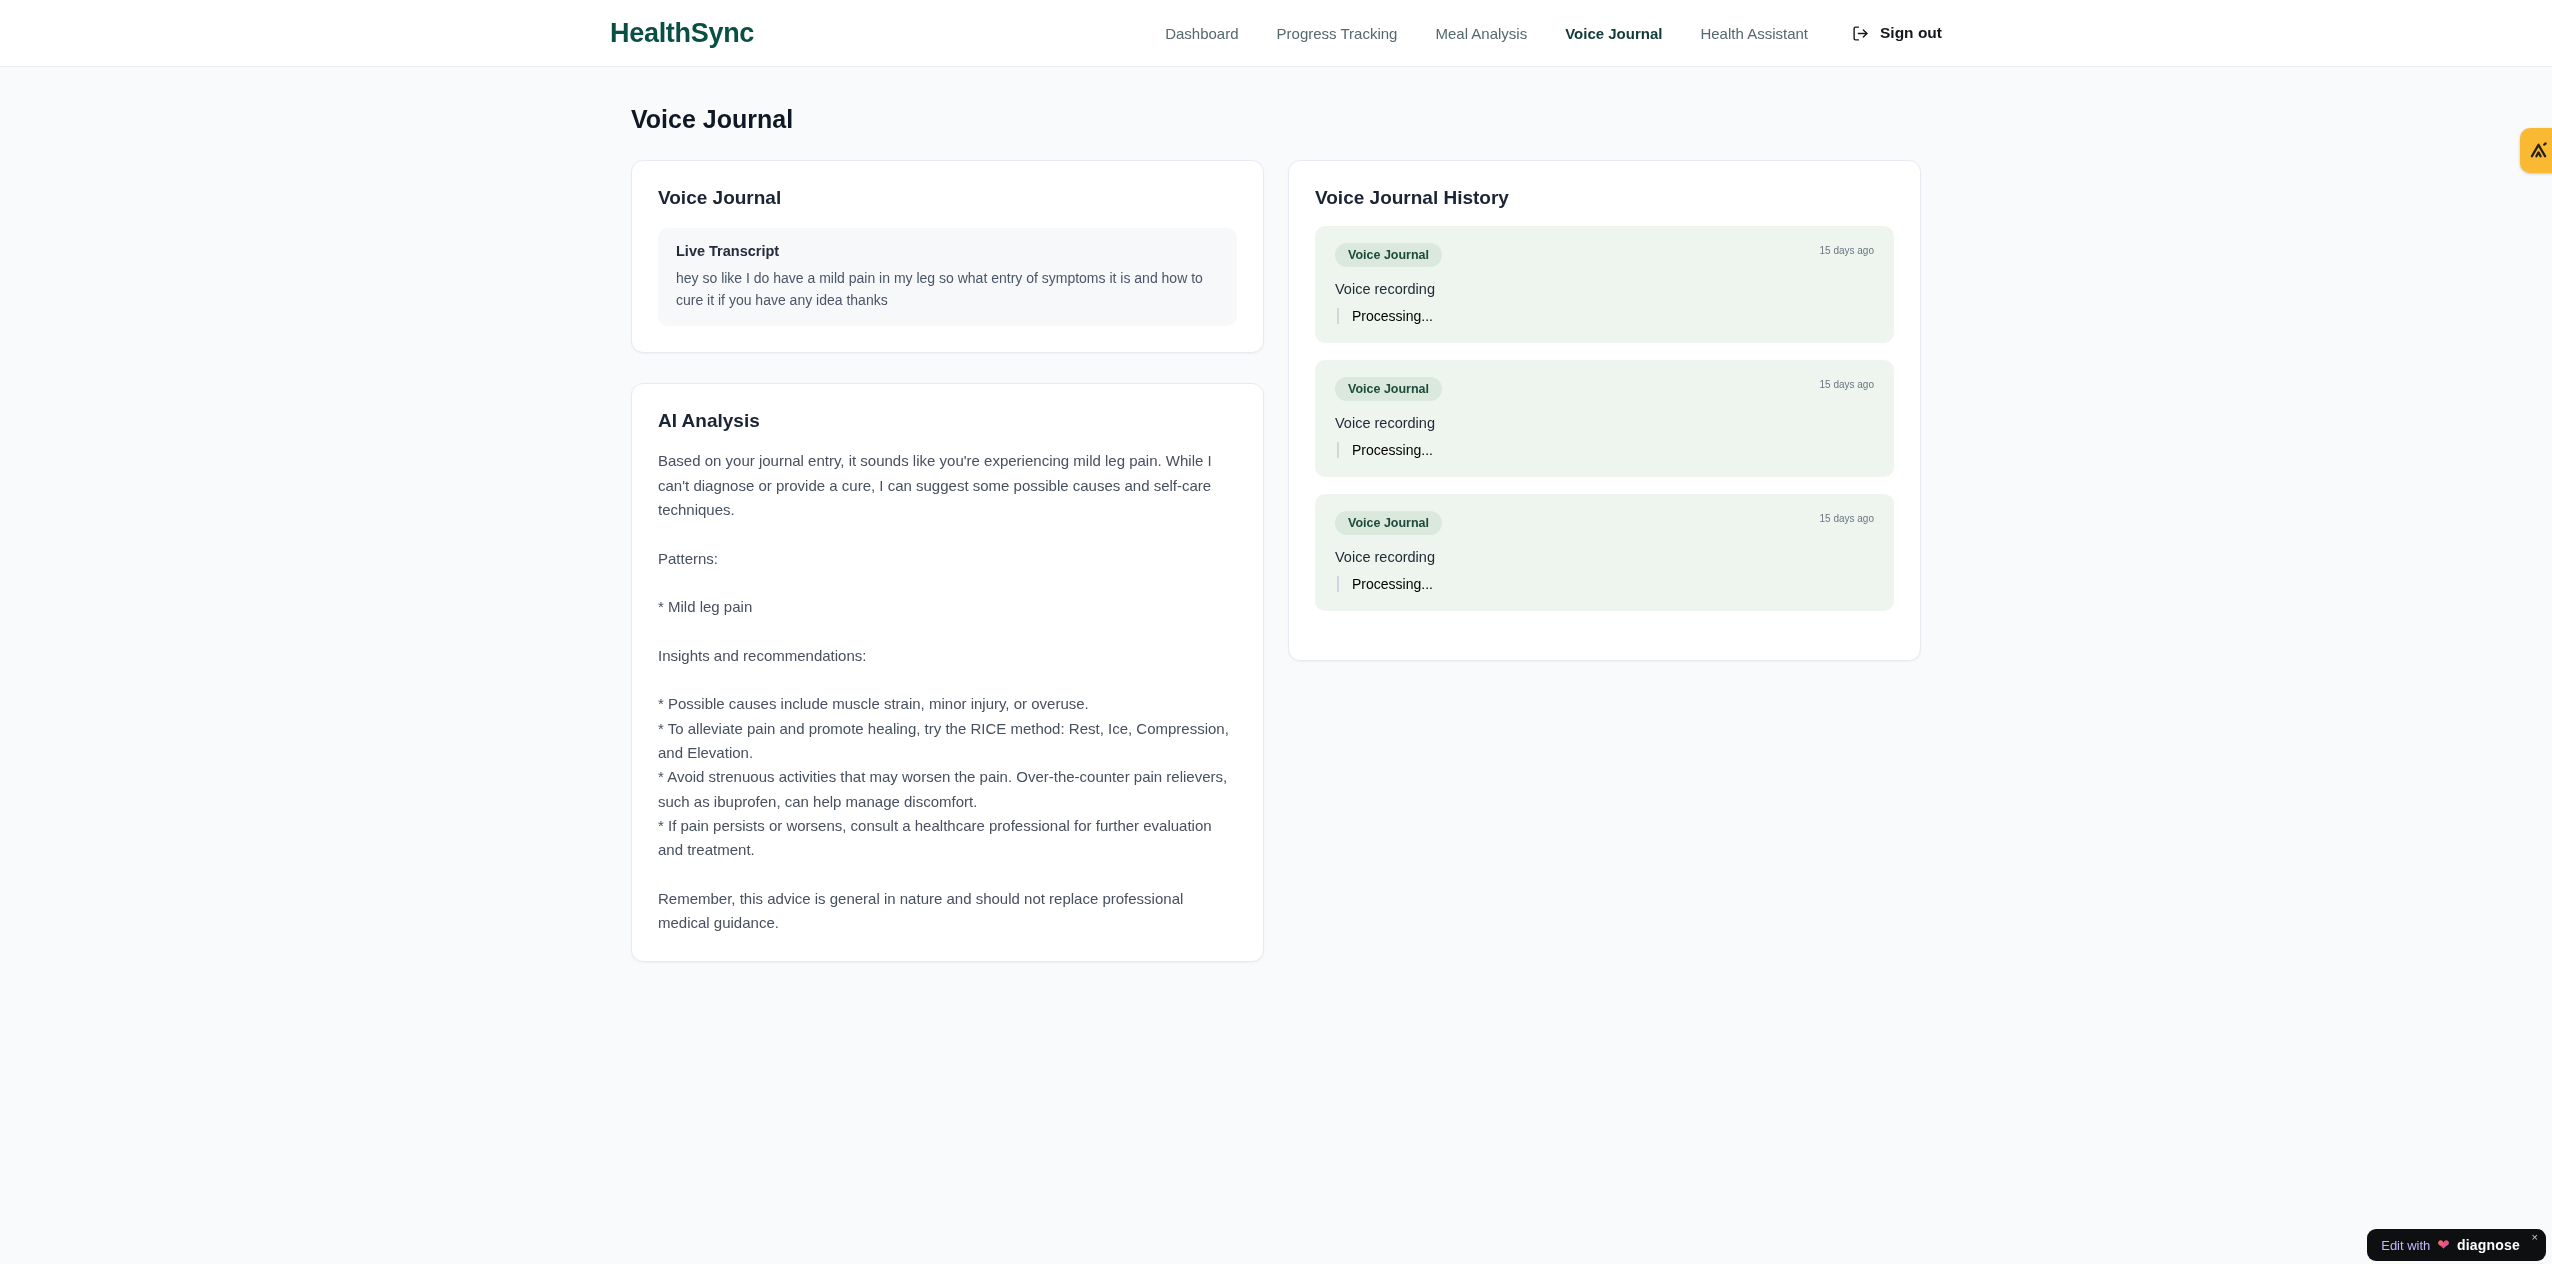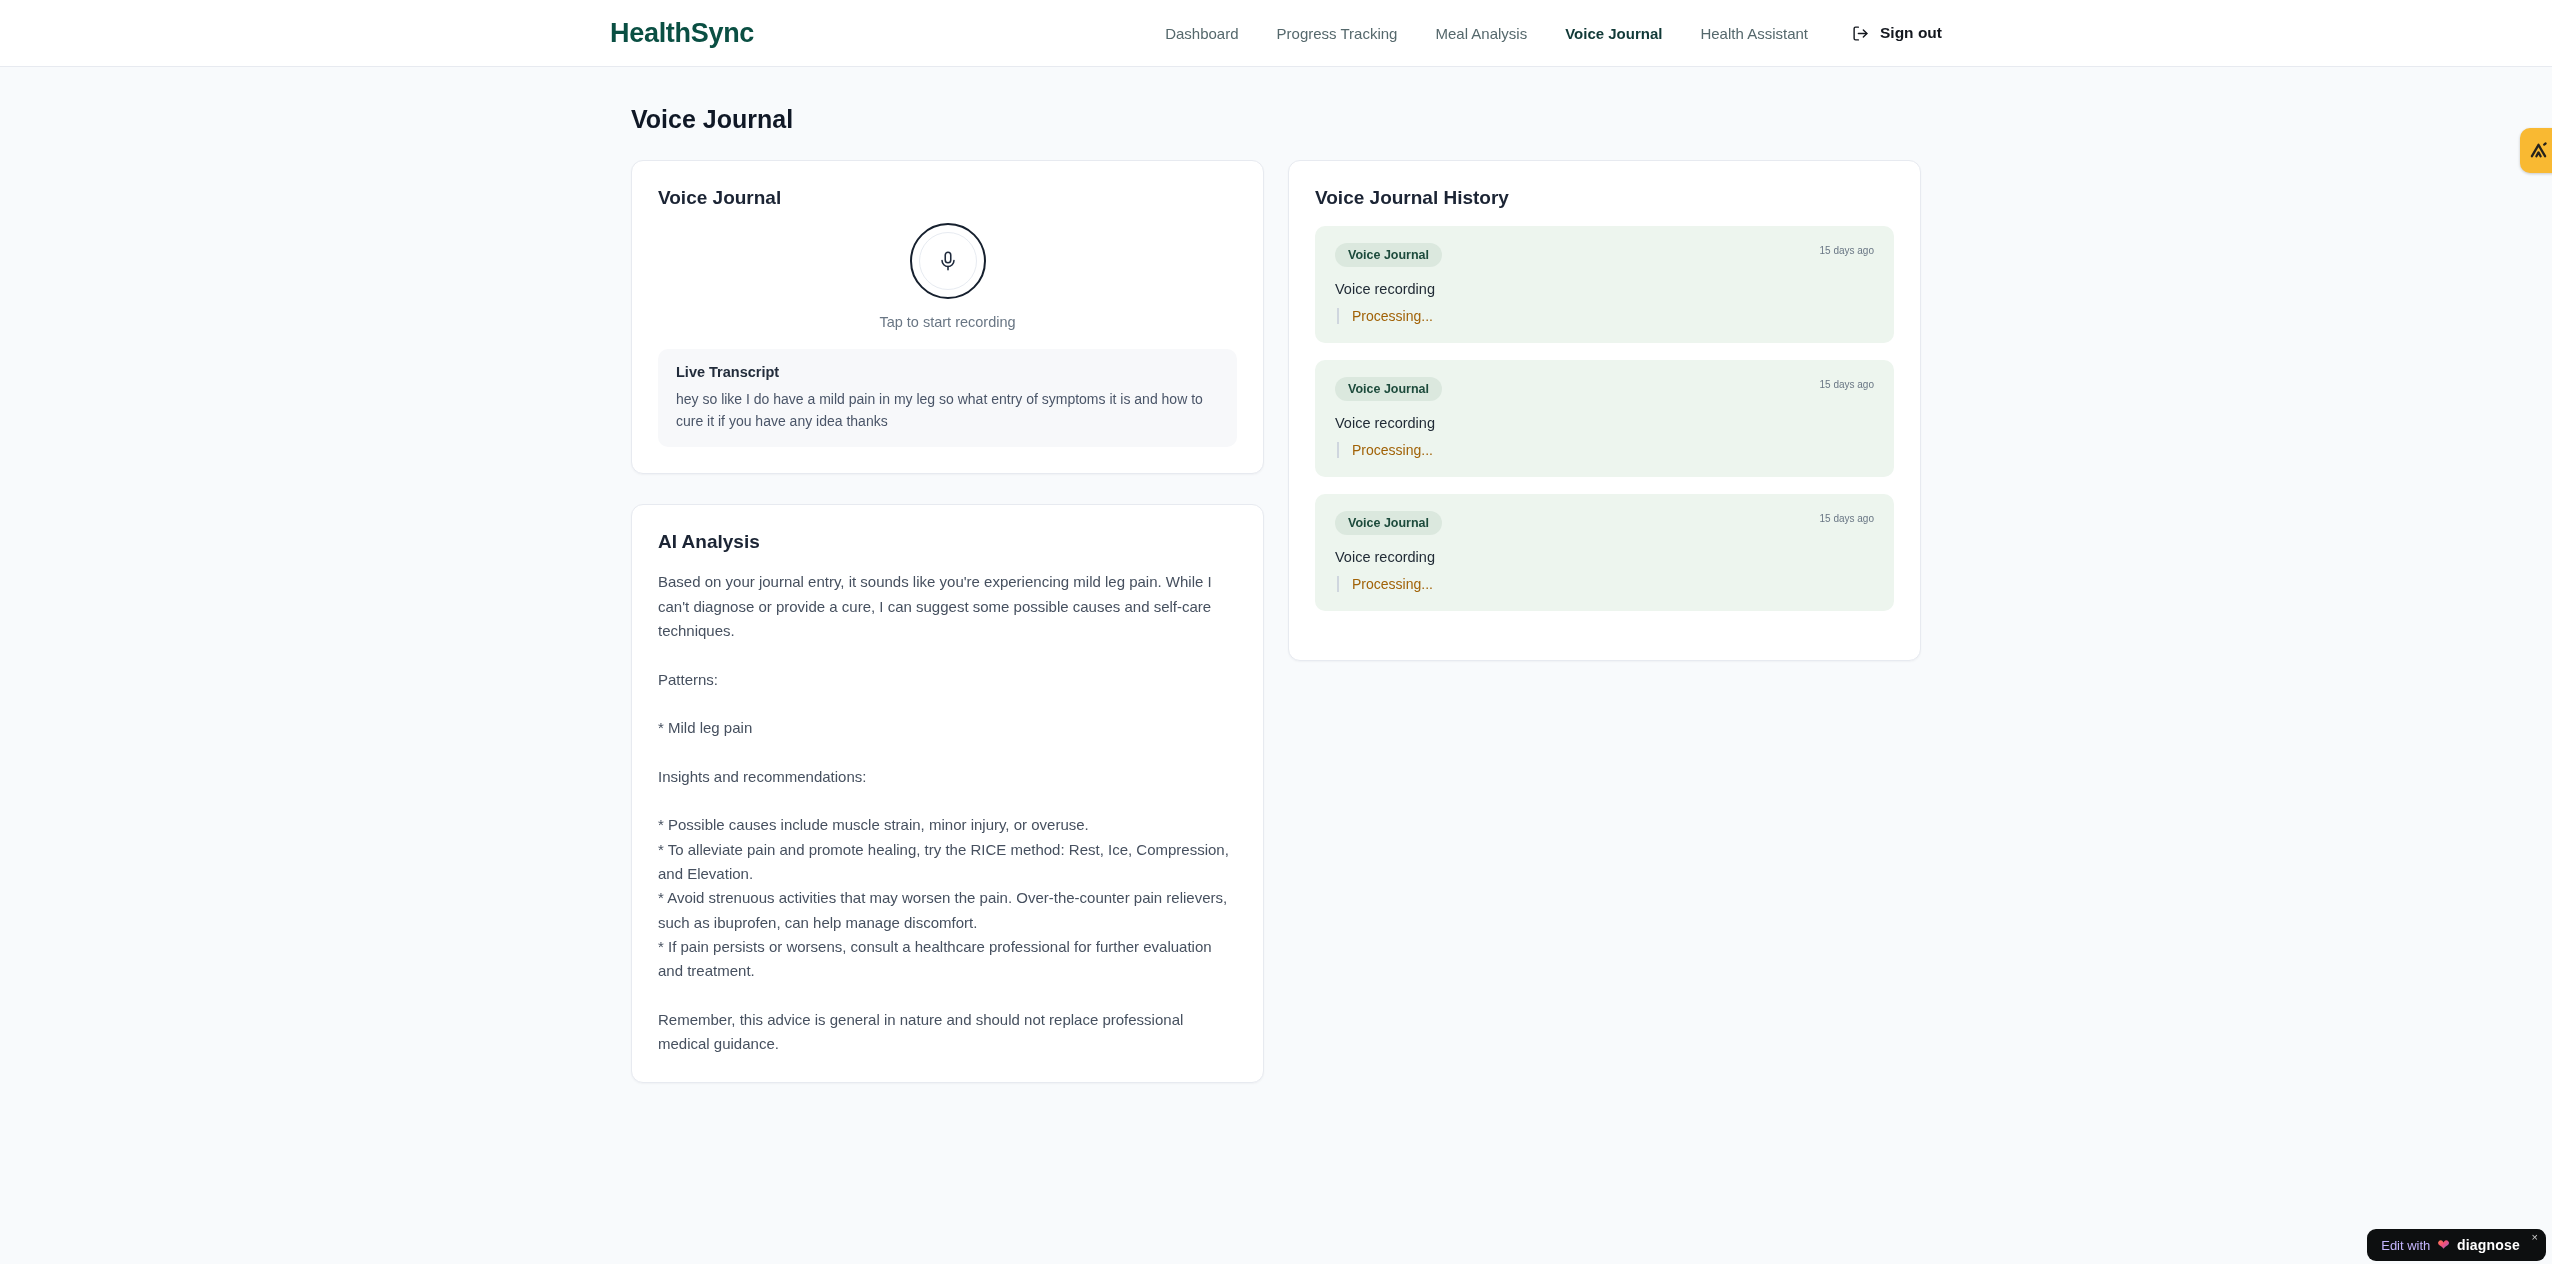--- a/index.html
+++ b/index.html
@@ -65,21 +65,21 @@
 
   
   .history-card{min-height:501px;}
   .entry{background:var(--entry_bg);border-radius:10px;padding:17px 20px 19px 20px;margin-top:17px;cursor:pointer;}
   .entry-head{display:flex;align-items:flex-start;justify-content:space-between;}
   .entry-badge{background:var(--badge_bg);color:var(--badge_text);font-size:12.5px;font-weight:bold;
     padding:5px 13px;border-radius:999px;display:inline-block;}
   .entry-time{font-size:10px;color:var(--muted);padding-top:2px;}
   .entry-label{margin-top:14px;font-size:14.5px;color:#212b36;}
   .entry-status{margin-top:11px;margin-left:2px;border-left:2px solid var(--quote_border);
-    padding-left:13px;font-size:14px;color:#a16207;}
+    padding-left:13px;font-size:14px;color:#000000;}
 
   
   .side-badge{position:absolute;top:128px;right:-16px;width:48px;height:45px;background:var(--amber);
     border-radius:10px;display:flex;align-items:center;padding-left:8px;cursor:pointer;
     box-shadow:0 1px 3px rgba(0,0,0,.2);}
   .edit-pill{position:absolute;right:6px;bottom:3px;background:var(--pill_bg);color:#fff;
     border-radius:9px;padding:7px 26px 7px 14px;display:flex;align-items:center;gap:7px;cursor:pointer;}
   .edit-prefix{font-size:13px;color:#c4b5fd;}
   .heart-icon{font-size:15px;background:linear-gradient(135deg,#ff9a3c 0%,#f65077 45%,#4d6bff 100%);
     -webkit-background-clip:text;background-clip:text;color:transparent;}
@@ -114,32 +114,20 @@
 
   <main class="content">
     <h1 class="page-title">Voice Journal</h1>
 
     <div class="columns">
 
       <div class="col-left">
 
         <section class="card">
           <h2 class="card-title">Voice Journal</h2>
-          <div class="mic-wrap">
-            <button class="mic-btn">
-              <span class="mic-inner">
-                <svg viewBox="0 0 24 24" width="22" height="22" fill="none" stroke="#1e293b" stroke-width="1.7" stroke-linecap="round" stroke-linejoin="round">
-                  <rect x="9" y="2.5" width="6" height="11.5" rx="3"></rect>
-                  <path d="M5.5 11.5a6.5 6.5 0 0 0 13 0"></path>
-                  <line x1="12" y1="18" x2="12" y2="21.5"></line>
-                </svg>
-              </span>
-            </button>
-            <div class="tap-hint">Tap to start recording</div>
-          </div>
           <div class="transcript">
             <div class="transcript-title">Live Transcript</div>
             <div class="transcript-text">hey so like I do have a mild pain in my leg so what entry of symptoms it is and how to cure it if you have any idea thanks</div>
           </div>
         </section>
 
         <section class="card analysis-card">
           <h2 class="card-title">AI Analysis</h2>
           <div class="analysis-text">Based on your journal entry, it sounds like you're experiencing mild leg pain. While I can't diagnose or provide a cure, I can suggest some possible causes and self-care techniques.
 

